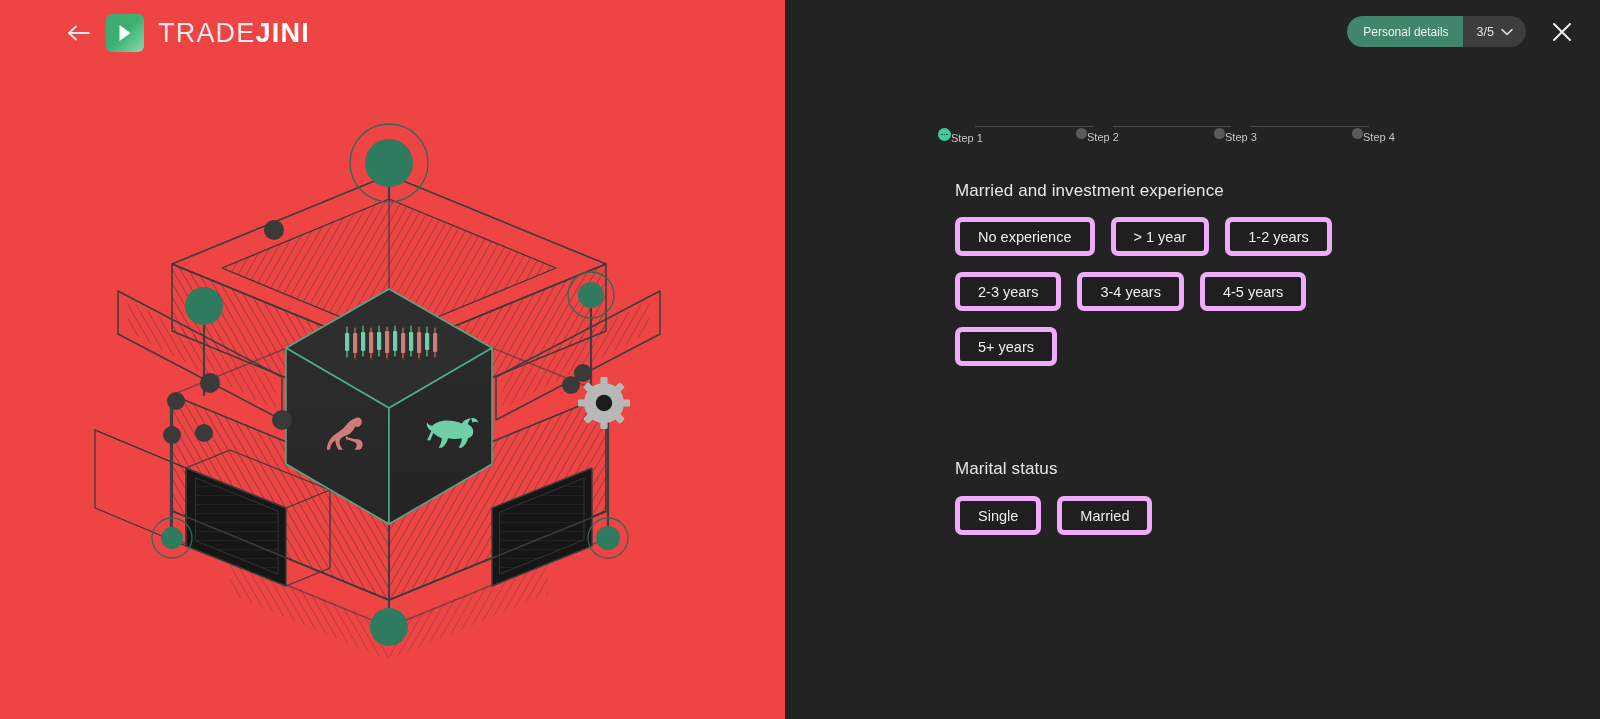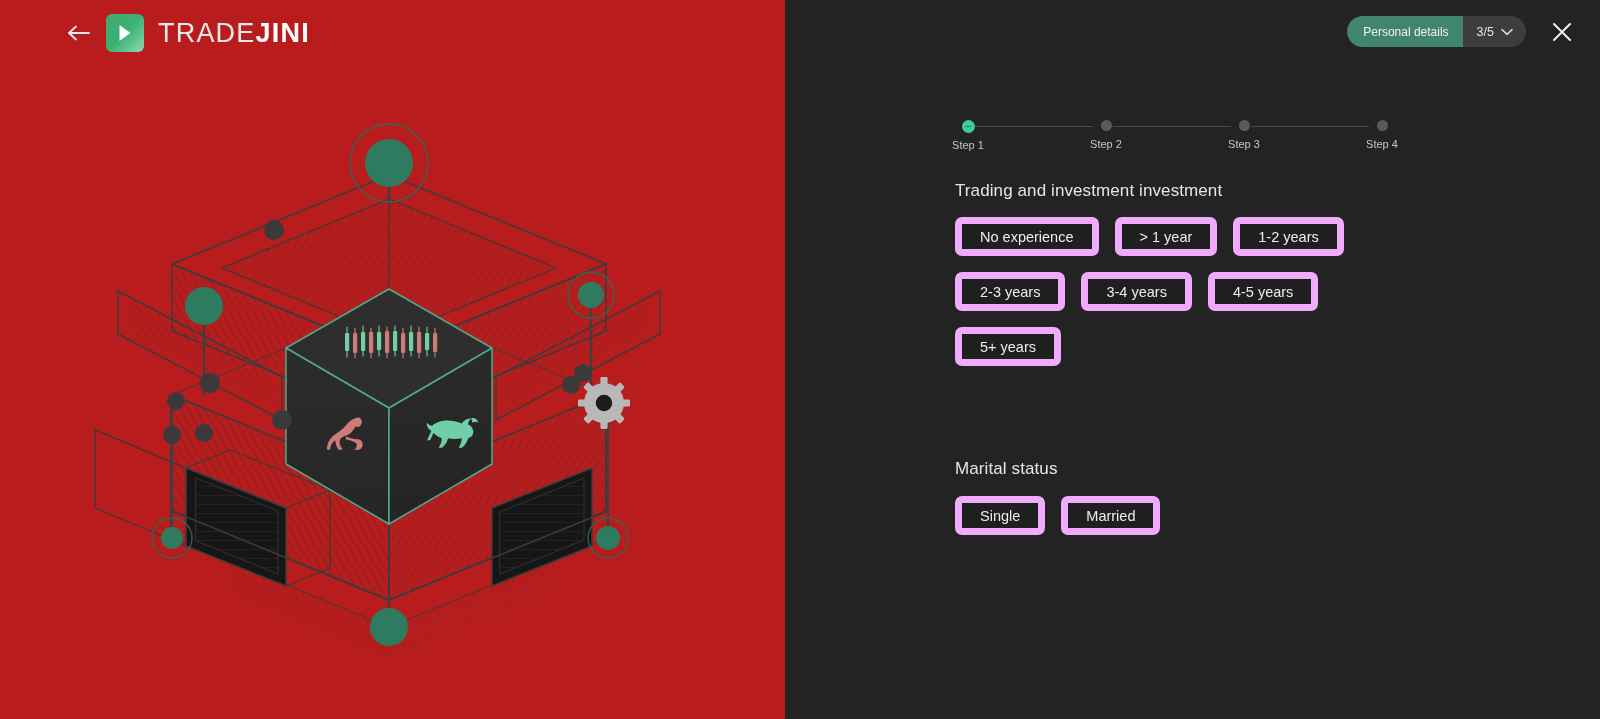--- a/index.html
+++ b/index.html
@@ -15,21 +15,21 @@
     width: 1600px;
     height: 719px;
     display: flex;
   }
 
   
   .left-panel {
     position: relative;
     width: 785px;
     height: 719px;
-    background: #b91c1c;
+    background: #ef4444;
     flex: none;
     overflow: hidden;
   }
   .brand-bar {
     position: absolute;
     top: 14px;
     left: 66px;
     display: flex;
     align-items: center;
     gap: 14px;
@@ -142,23 +142,23 @@
   }
 
   
   .stepper {
     position: relative;
     width: 432px;
     height: 38px;
   }
   .step {
     position: absolute;
-    top: 0;
-    display: flex;
-    flex-direction: column;
+    top: 8px;
+    display: flex;
+    flex-direction: row;
     align-items: center;
     width: 60px;
   }
   .step .dot {
     width: 11px; height: 11px;
     border-radius: 50%;
     background: #5a5a5a;
     margin-bottom: 7px;
     position: relative;
     z-index: 2;
@@ -199,21 +199,21 @@
     margin-bottom: 16px;
     letter-spacing: 0.1px;
   }
   .chip-row {
     display: flex;
     flex-wrap: wrap;
     gap: 16px 16px;
     max-width: 420px;
   }
   .chip {
-    border: 7px solid #f0abfc;
+    border: 5px solid #f0abfc;
     background: #1f1f1f;
     border-radius: 7px;
     color: #ededed;
     font-size: 14.5px;
     padding: 0 18px;
     height: 39px;
     display: inline-flex;
     align-items: center;
     justify-content: center;
     cursor: pointer;
@@ -505,21 +505,21 @@
         <div class="step" style="left:259px;">
           <div class="dot"></div>
           <div class="slabel">Step 3</div>
         </div>
         <div class="step" style="left:397px;">
           <div class="dot"></div>
           <div class="slabel">Step 4</div>
         </div>
       </div>
 
-      <div class="section-title">Trading and investment investment</div>
+      <div class="section-title">Married and investment experience</div>
 
       <div class="chip-row">
         <div class="chip">No experience</div>
         <div class="chip">&gt; 1 year</div>
         <div class="chip">1-2 years</div>
         <div class="chip">2-3 years</div>
         <div class="chip">3-4 years</div>
         <div class="chip">4-5 years</div>
         <div class="chip">5+ years</div>
       </div>

